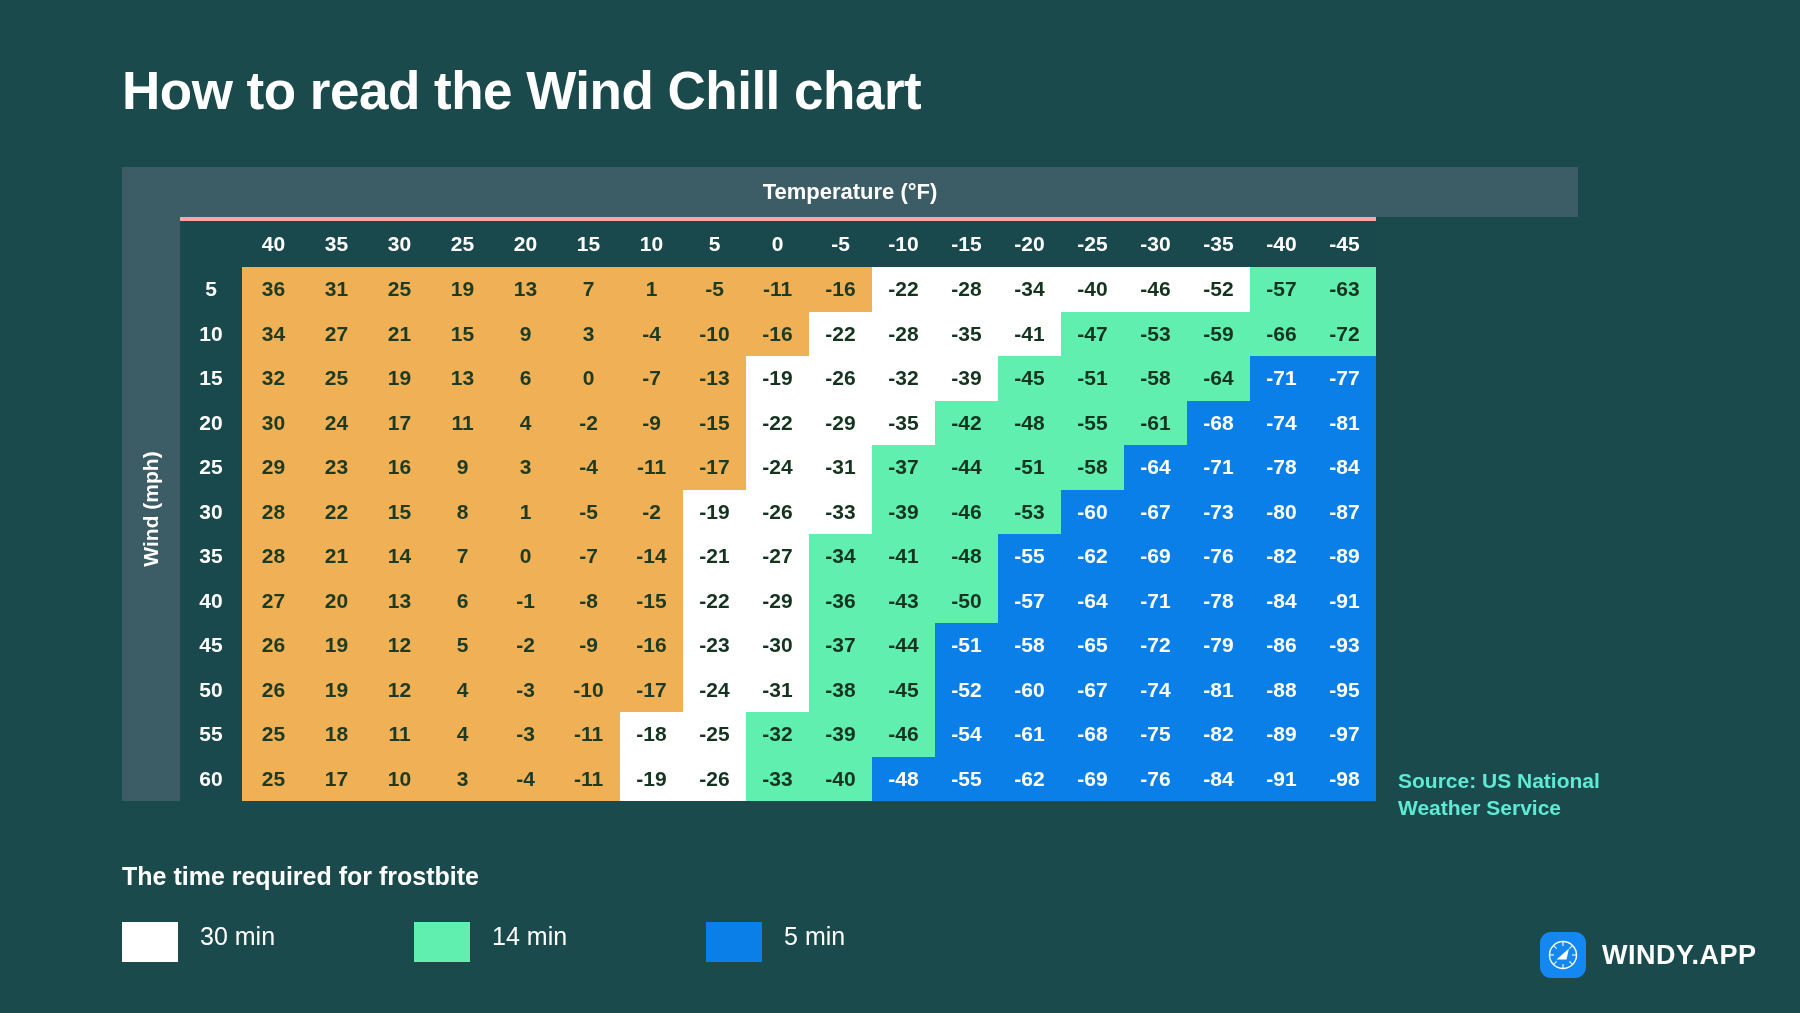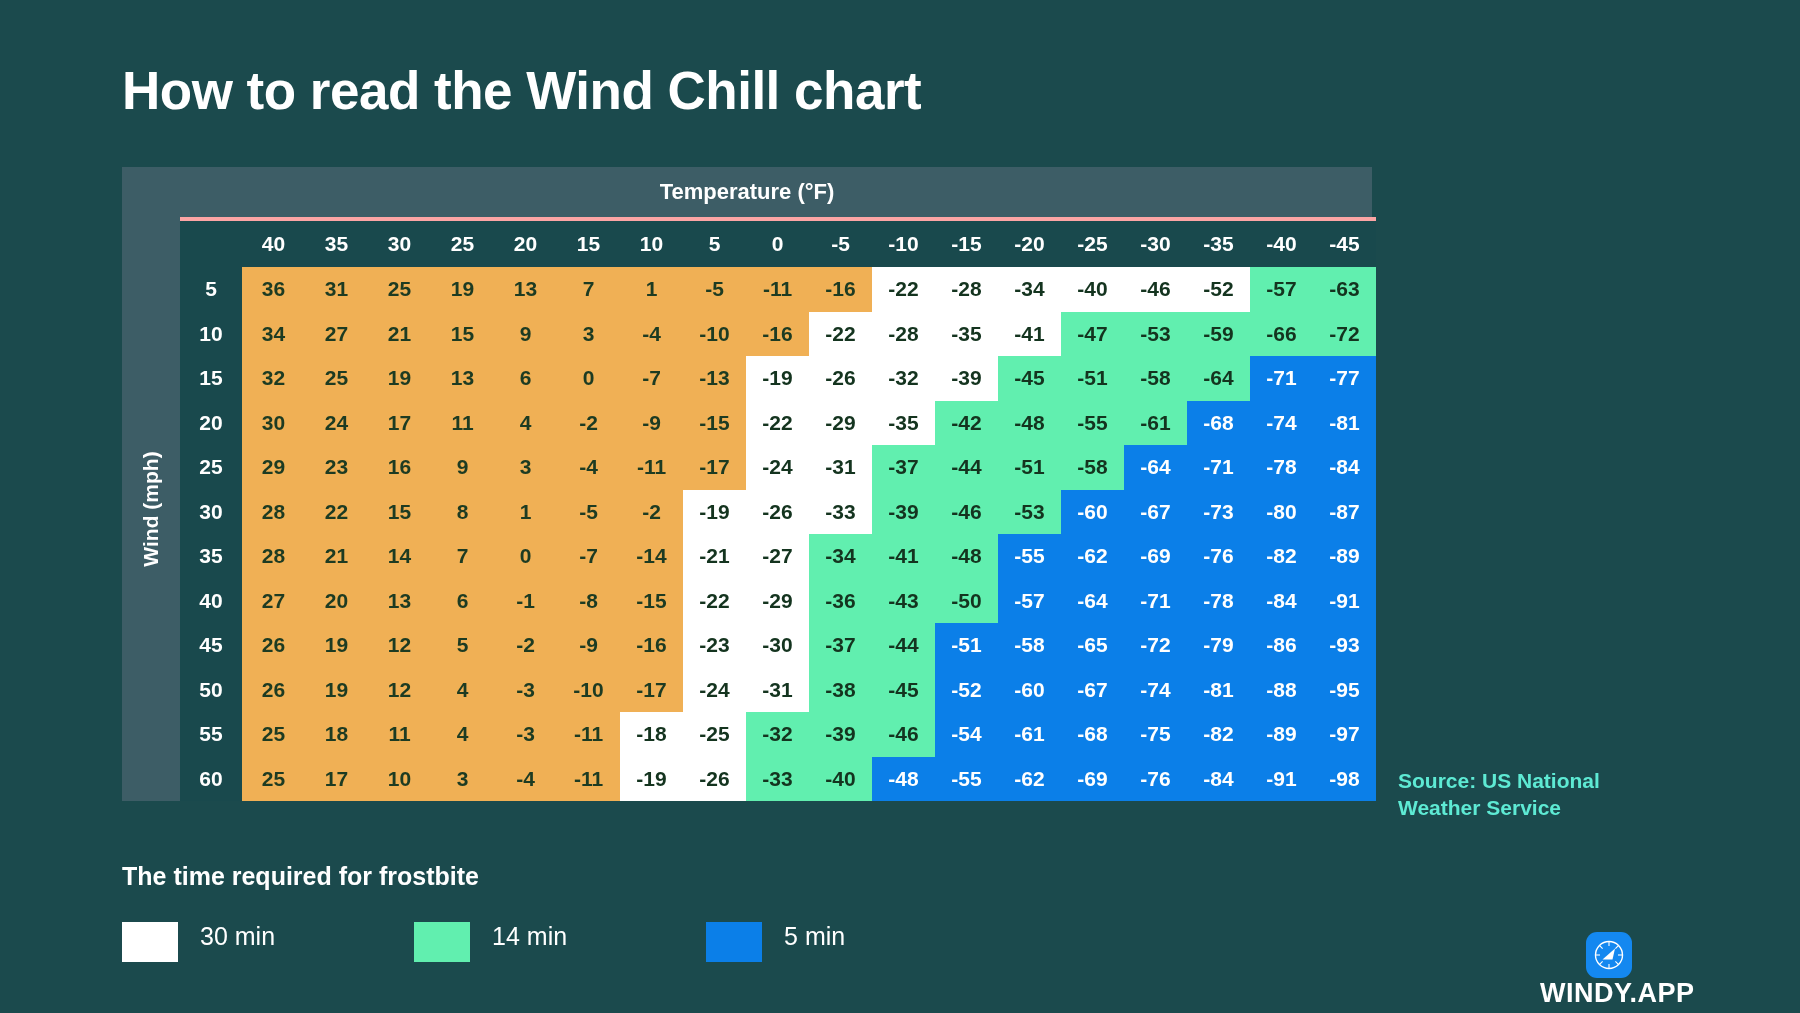--- a/index.html
+++ b/index.html
@@ -14,21 +14,21 @@
   .title {
     position: absolute; left: 122px; top: 60px;
     font-size: 53px; font-weight: bold; color: #ffffff;
     letter-spacing: -0.5px;
   }
 
   
   .chart-frame { position: absolute; left: 122px; top: 167px; }
 
   .temp-header-bar {
-    width: 1250px; height: 50px;
+    width: 1456px; height: 50px;
     background: #3d5d66;
     display: flex; align-items: center; justify-content: center;
   }
   .temp-header-bar span { font-size: 22px; font-weight: bold; color: #ffffff; }
 
   .chart-body { display: flex; }
 
   .axis-label-col {
     width: 58px;
     background: #3d5d66;
@@ -79,21 +79,21 @@
   }
   .legend-row { position: absolute; left: 122px; top: 922px; display: flex; align-items: center; }
   .legend-item { display: flex; align-items: flex-start; margin-right: 139px; }
   .swatch { width: 56px; height: 40px; margin-right: 22px; }
   .swatch.white { background: #ffffff; }
   .swatch.green { background: #61efaf; }
   .swatch.blue  { background: #0b7fe8; }
   .legend-item span { font-size: 25px; color: #ffffff; }
 
   
-  .logo { position: absolute; left: 1540px; top: 932px; display: flex; align-items: center; flex-direction: column; }
+  .logo { position: absolute; left: 1540px; top: 932px; display: flex; align-items: center; }
   .logo-mark {
     width: 46px; height: 46px; border-radius: 11px; background: #1488f0;
     display: flex; align-items: center; justify-content: center; margin-right: 16px;
   }
   .logo-text { font-size: 27px; font-weight: bold; color: #ffffff; letter-spacing: 0.5px; }
 </style>
 </head>
 <body>
 
 <div class="page">

